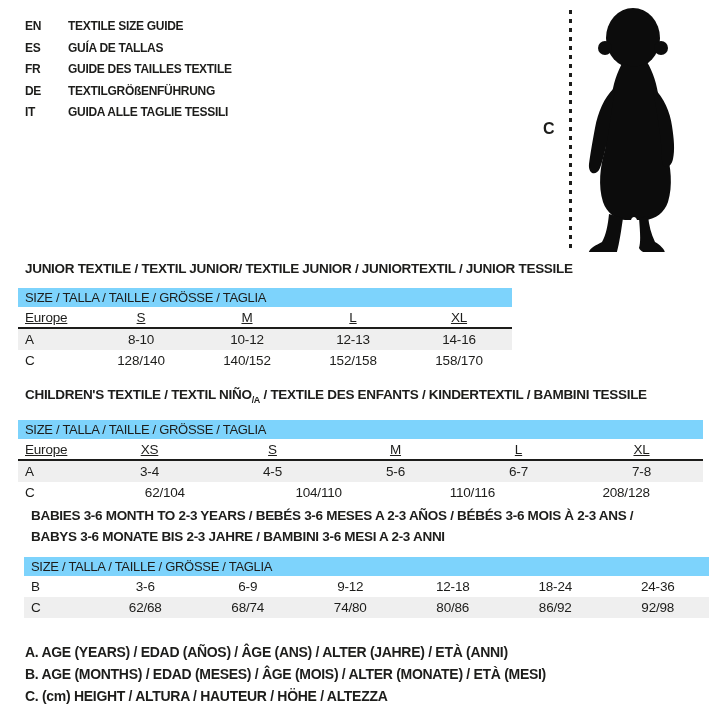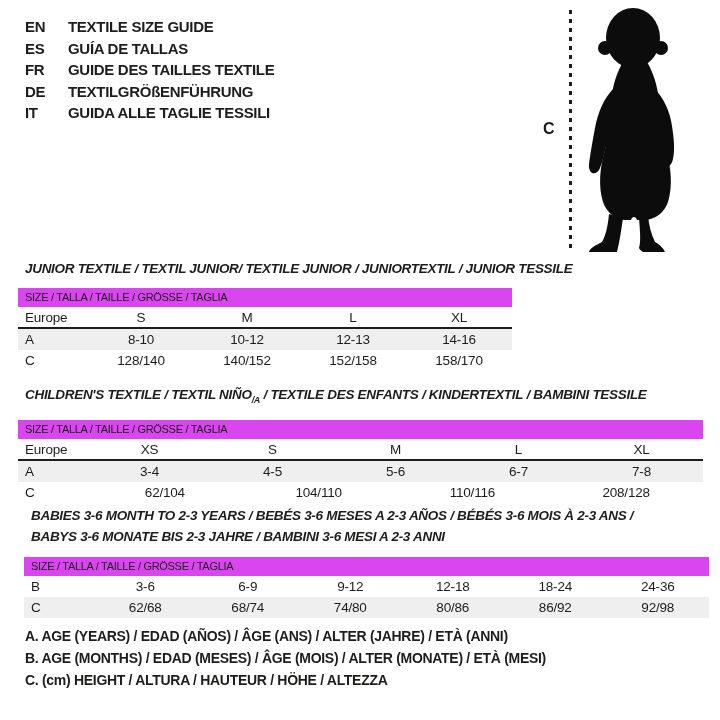--- a/index.html
+++ b/index.html
@@ -6,55 +6,55 @@
   html,body { width:720px; height:720px; background:#ffffff; }
   body {
     position:relative; overflow:hidden;
     font-family:"Liberation Sans", sans-serif;
     color:#1d1d1b;
     -webkit-font-smoothing:antialiased;
   }
 
   
   .lang-block { position:absolute; left:25px; top:16px; }
-  .lang-row { display:flex; font-weight:700; font-size:15px; line-height:21.5px; letter-spacing:-0.3px; }
+  .lang-row { display:flex; font-weight:700; font-size:12px; line-height:21.5px; letter-spacing:-0.3px; }
   .lang-code { width:43px; }
 
   
   .dotted-line {
     position:absolute; left:569px; top:10px; width:3px; height:240px;
     background:repeating-linear-gradient(to bottom, #1d1d1b 0 4px, transparent 4px 9px);
   }
   .figure-label { position:absolute; left:543px; top:120px; font-size:16px; font-weight:700; }
   .toddler { position:absolute; left:579px; top:6px; width:112px; height:246px; }
 
   
   .sec { position:absolute; left:18px; }
   .sec.s1 { top:258px; width:494px; }
   .sec.s2 { top:384px; width:685px; }
   .sec.s3 { top:505px; width:685px;margin-left:6px; }
   .sec-title {
     font-weight:700; font-size:13.5px; line-height:21px;
-    letter-spacing:-0.3px; padding-left:7px; margin-bottom:9px; white-space:nowrap;font-style:italic;
+    letter-spacing:-0.3px; padding-left:7px; margin-bottom:9px; white-space:nowrap;
   }
   .sec.s3 .sec-title { white-space:normal; margin-bottom:10px; }
   .sec-title sub { font-size:9px; }
   .table-header {
-    background:#d946ef; height:19px; line-height:19px;
-    padding-left:7px; font-size:11px; letter-spacing:-0.3px; font-weight:400;
+    background:#7dd3fc; height:19px; line-height:19px;
+    padding-left:7px; font-size:13px; letter-spacing:-0.3px; font-weight:400;
   }
   .trow { display:flex; height:21px; line-height:21px; font-size:13.5px; letter-spacing:-0.2px; }
   .trow.europe { height:22px; line-height:22px; }
-  .trow.rule { border-bottom:2px solid #1d1d1b; }
+  .trow.rule { border-bottom:2px solid #1d1d1b;text-decoration:underline; }
   .trow.shaded { background:#efefef; }
   .rlabel { width:70px; padding-left:7px; }
   .cell { flex:1; text-align:center; }
 
   
-  .notes { position:absolute; left:25px; top:625px; font-weight:700; font-size:14px; line-height:22px; letter-spacing:-0.3px; }
+  .notes { position:absolute; left:25px; top:641px; font-weight:700; font-size:14px; line-height:22px; letter-spacing:-0.3px; }
 </style>
 </head>
 <body>
 
 <div class="lang-block">
     <div class="lang-row">
       <span class="lang-code">EN</span>
       <span class="lang-name">TEXTILE SIZE GUIDE</span>
     </div>
     <div class="lang-row">

